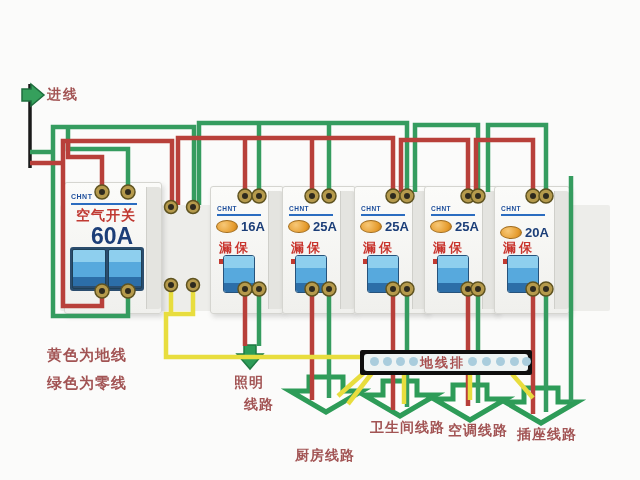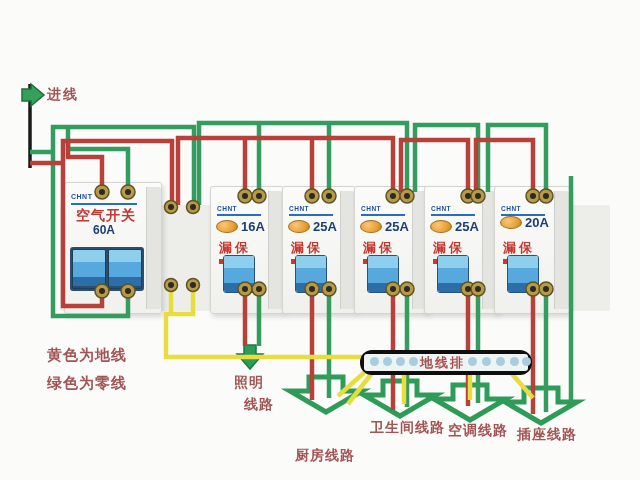--- a/index.html
+++ b/index.html
@@ -25,32 +25,32 @@
     border:1px solid #a06a1a;}
   .rating{font-size:13px;font-weight:bold;color:#1c3e78;}
   .type{position:absolute;left:8px;font-size:13px;font-weight:bold;color:#c9362f;letter-spacing:3px;}
   .minitag{position:absolute;left:8px;width:10px;height:5px;background:#c23a30;}
   .toggle{position:absolute;width:30px;border-radius:3px;overflow:hidden;border:1px solid #26537c;}
   .tg-top{height:12px;background:#8ecfee;}
   .tg-mid{height:15px;background:#57a9dd;}
   .tg-base{height:9px;background:#2c6ea8;}
   
   .lbl-main{position:absolute;width:100%;text-align:center;font-size:14px;font-weight:bold;color:#c03a33;letter-spacing:1px;}
-  .lbl-main-rating{position:absolute;width:78px;text-align:center;font-size:12px;font-weight:bold;color:#1c3e78;}
+  .lbl-main-rating{position:absolute;width:78px;text-align:center;font-size:23px;font-weight:bold;color:#1c3e78;margin-left:8px;}
   .toggleplate{position:absolute;left:5px;top:64px;width:74px;height:44px;background:#2b4d6e;border-radius:3px;
     display:flex;gap:2px;padding:2px;box-sizing:border-box;}
   .tg60{flex:1;border-radius:2px;overflow:hidden;border:1px solid #1d4058;}
   
   .surge-label{position:absolute;left:0;top:32px;width:100%;text-align:center;
     font-size:14px;font-weight:bold;color:#cc3b35;letter-spacing:2px;}
   .surge-div{position:absolute;left:50%;top:4px;bottom:4px;width:1px;background:#d8d8d3;}
   .surge-box{position:absolute;top:66px;width:18px;height:16px;background:#f2f2ef;border:1px solid #cacac4;}
   
   #ground-bus{position:absolute;left:360px;top:350px;width:172px;height:25px;
-    background:#0e0e0e;border-radius:12px;}
+    background:#0e0e0e;border-radius:2px;}
   #ground-bus .inner{position:absolute;left:4px;top:4px;right:4px;bottom:4px;background:#eef4f4;border-radius:3px;}
   .bus-dot{position:absolute;top:3px;width:9px;height:9px;border-radius:50%;background:#a9cddd;}
   #bus-label{position:absolute;left:56px;top:0px;font-size:13px;font-weight:bold;color:#a85050;letter-spacing:2px;}
   
   .maroon{position:absolute;color:#a25454;font-weight:bold;}
   #incoming-label{left:47px;top:86px;font-size:14px;letter-spacing:2px;}
   #notes{left:16px;top:341px;font-size:15px;line-height:28px;letter-spacing:1px;}
   #notes .indent{padding-left:31px;}
   .circuit-label{font-size:14px;letter-spacing:1px;}
   #lbl-lighting-1{left:228px;top:374px;width:42px;text-align:center;}
@@ -148,21 +148,21 @@
     <div class="toggle" style="left:12px;top:68px;">
         <div class="tg-top"></div>
         <div class="tg-mid"></div>
         <div class="tg-base"></div>
       </div>
   </div>
 
   <div class="breaker" style="left:494px;top:186px;width:74px;height:126px;">
     <div class="brand" style="top:18px;font-size:6.5px;">CHNT</div>
     <div class="brandline" style="top:27px;width:44px;"></div>
-    <div class="ratingrow" style="top:28px;">
+    <div class="ratingrow" style="top:38px;">
       <span class="btn-oval"></span>
       <span class="rating">20A</span>
     </div>
     <div class="type" style="top:52px;">漏保</div>
     <div class="minitag" style="top:72px;"></div>
     <div class="toggle" style="left:12px;top:68px;">
         <div class="tg-top"></div>
         <div class="tg-mid"></div>
         <div class="tg-base"></div>
       </div>

